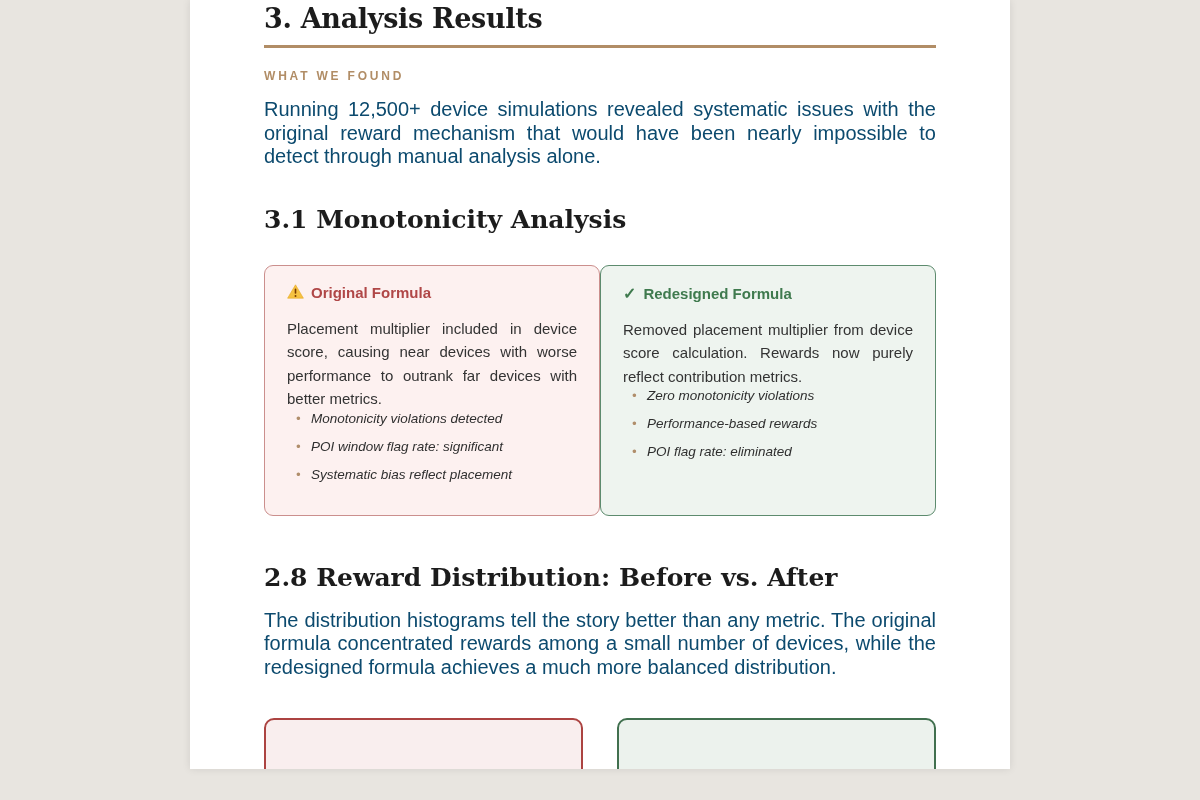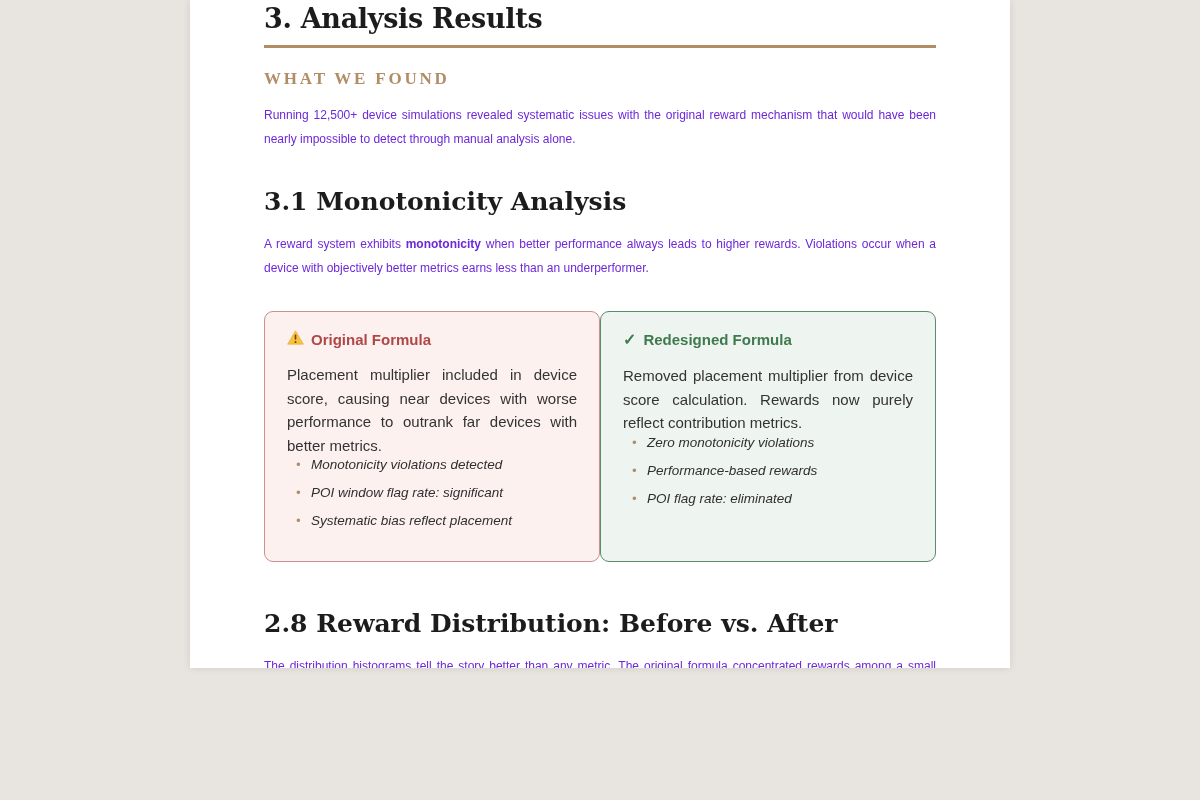--- a/index.html
+++ b/index.html
@@ -4,21 +4,21 @@
 <style>
   * { box-sizing: border-box; margin: 0; padding: 0; }
   html, body { width: 1200px; height: 800px; overflow: hidden; }
   body {
     background: #e8e5e0;
     font-family: "Liberation Sans", sans-serif;
     color: #2e2e2e;
   }
   .page {
     width: 820px;
-    height: 668px;
+    height: 769px;
     margin: 0 auto;
     background: #ffffff;
     box-shadow: 0 0 8px rgba(0,0,0,0.10);
     padding: 3px 74px 0 74px;
     overflow: hidden;
   }
   h1.page-title {
     font-family: "DejaVu Serif", "Liberation Serif", serif;
     font-size: 27px;
     font-weight: 700;
@@ -27,31 +27,30 @@
     margin: 0 0 11px 0;
   }
   .title-rule {
     border: none;
     height: 3px;
     background: #b18d66;
     margin: 0 0 21px 0;
   }
   .kicker {
     color: #b18d66;
-    font-size: 17px;
+    font-size: 12px;
     font-weight: 700;
     letter-spacing: 2.8px;
     margin: 0 0 15px 0;
-    font-family: Liberation Serif, serif;
   }
   p.body-para {
-    font-size: 12px;
+    font-size: 20px;
     line-height: 23.5px;
     text-align: justify;
-    color: #6d28d9;
+    color: #0c4a6e;
   }
   h2.section-heading {
     font-family: "DejaVu Serif", "Liberation Serif", serif;
     font-size: 25px;
     font-weight: 700;
     color: #1c1c1c;
     margin: 36px 0 17px 0;
   }
   h2.section-heading.second { margin-top: 47px; }
   .cards {
@@ -126,21 +125,20 @@
 
   <h1 class="page-title">3. Analysis Results</h1>
   <hr class="title-rule">
 
   <div class="kicker">WHAT WE FOUND</div>
 
   <p class="body-para">Running 12,500+ device simulations revealed systematic issues with the original reward mechanism that would have been nearly impossible to detect through manual analysis alone.</p>
 
   <h2 class="section-heading">3.1 Monotonicity Analysis</h2>
 
-  <p class="body-para"><span>A reward system exhibits </span><strong>monotonicity</strong><span> when better performance always leads to higher rewards. Violations occur when a device with objectively better metrics earns less than an underperformer.</span></p>
 
   <div class="cards">
 
     <div class="card warn">
       <div class="card-title">
         <span class="warn-icon">
           <svg class="warn-svg" viewBox="0 0 17 15">
             <path d="M8.5 0.8 L16.4 14.2 L0.6 14.2 Z" fill="#f5c242" stroke="#e8a820" stroke-width="0.6"></path>
             <rect x="7.7" y="4.6" width="1.6" height="5.2" rx="0.8" fill="#7a3b00"></rect>
             <circle cx="8.5" cy="12" r="1" fill="#7a3b00"></circle>

